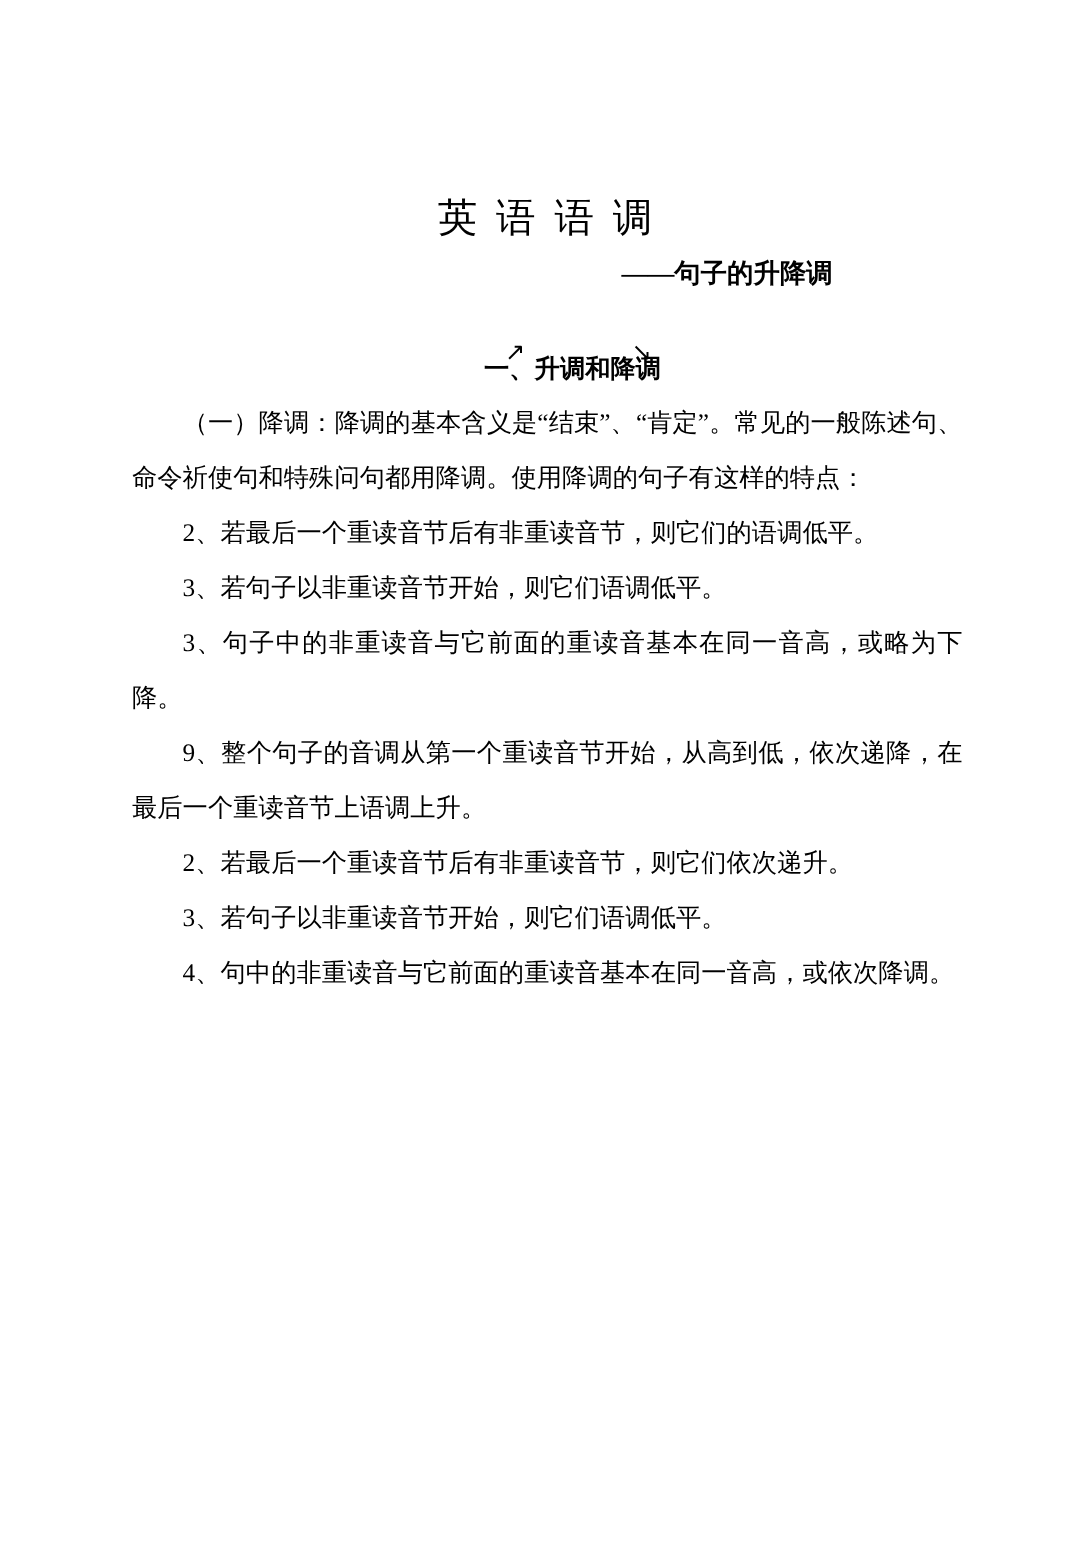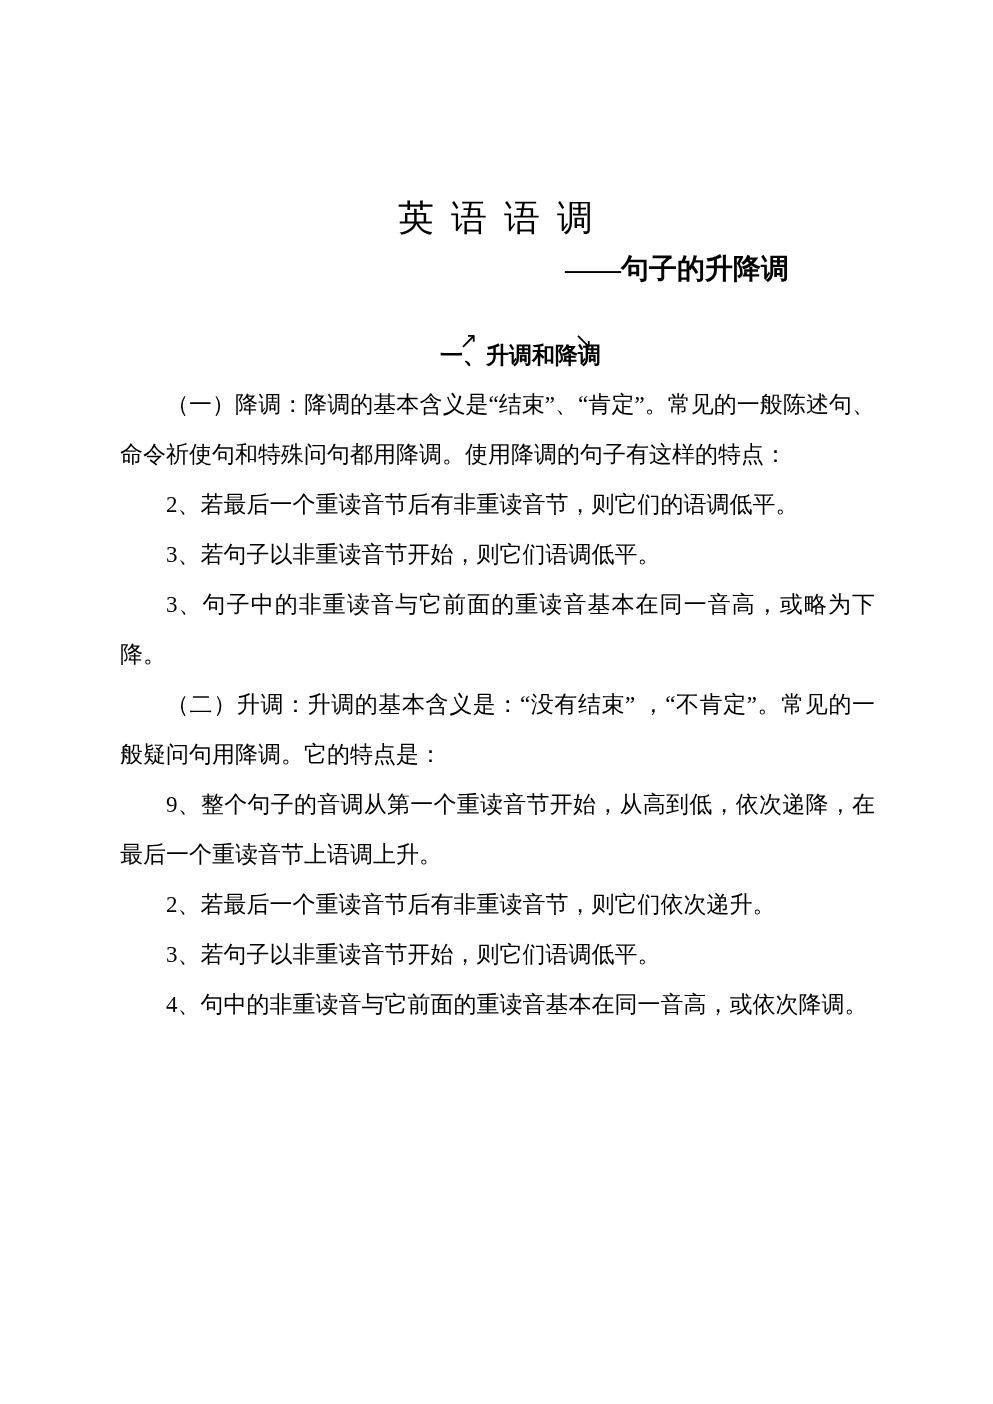--- a/index.html
+++ b/index.html
@@ -8,41 +8,40 @@
     background: #ffffff;
   }
   .page {
     position: relative;
     width: 993px;
     height: 1280px;
     background: #ffffff;
     color: #000000;
     font-family: "Liberation Serif", "DejaVu Serif", serif;
     overflow: hidden;
-    margin-top: 20px;
   }
   .content {
     position: absolute;
     left: 120px;
     top: 0;
     width: 755px;
   }
   .doc-title {
     margin-top: 176px;
     text-align: center;
     font-size: 36px;
     font-weight: normal;
     letter-spacing: 4px;
     line-height: 44px;
     white-space: pre;
   }
   .doc-subtitle {
     margin-top: 14px;
     margin-left: 445px;
-    font-size: 28px;
+    font-size: 24px;
     font-weight: bold;
     line-height: 30px;
     font-family: Liberation Serif, serif;
   }
   p.body-par {
     margin: 0;
     font-size: 23px;
     line-height: 50px;
     text-align: justify;
     text-indent: 2em;
@@ -108,23 +107,20 @@
 
     <p class="body-par">
       <span class="bold-label">（一）降调</span><span>：降调的基本含义是“结束”、“肯定”。常见的一般陈述句、命令祈使句和特殊问句都用降调。使用降调的句子有这样的特点：</span>
     </p>
 
     <p class="body-par">2、若最后一个重读音节后有非重读音节，则它们的语调低平。</p>
     <p class="body-par">3、若句子以非重读音节开始，则它们语调低平。</p>
     <p class="body-par">3、句子中的非重读音与它前面的重读音基本在同一音高，或略为下降。</p>
 
 
-    <p class="body-par">
-      <span class="bold-label">（二）升调</span><span>：升调的基本含义是：“没有结束” ，“不肯定”。常见的一般疑问句用降调。它的特点是：</span>
-    </p>
 
     <p class="body-par">9、整个句子的音调从第一个重读音节开始，从高到低，依次递降，在最后一个重读音节上语调上升。</p>
     <p class="body-par">2、若最后一个重读音节后有非重读音节，则它们依次递升。</p>
     <p class="body-par">3、若句子以非重读音节开始，则它们语调低平。</p>
     <p class="body-par">4、句中的非重读音与它前面的重读音基本在同一音高，或依次降调。</p>
 
   </div>
 
   <div class="page-number">1</div>
 </div>

